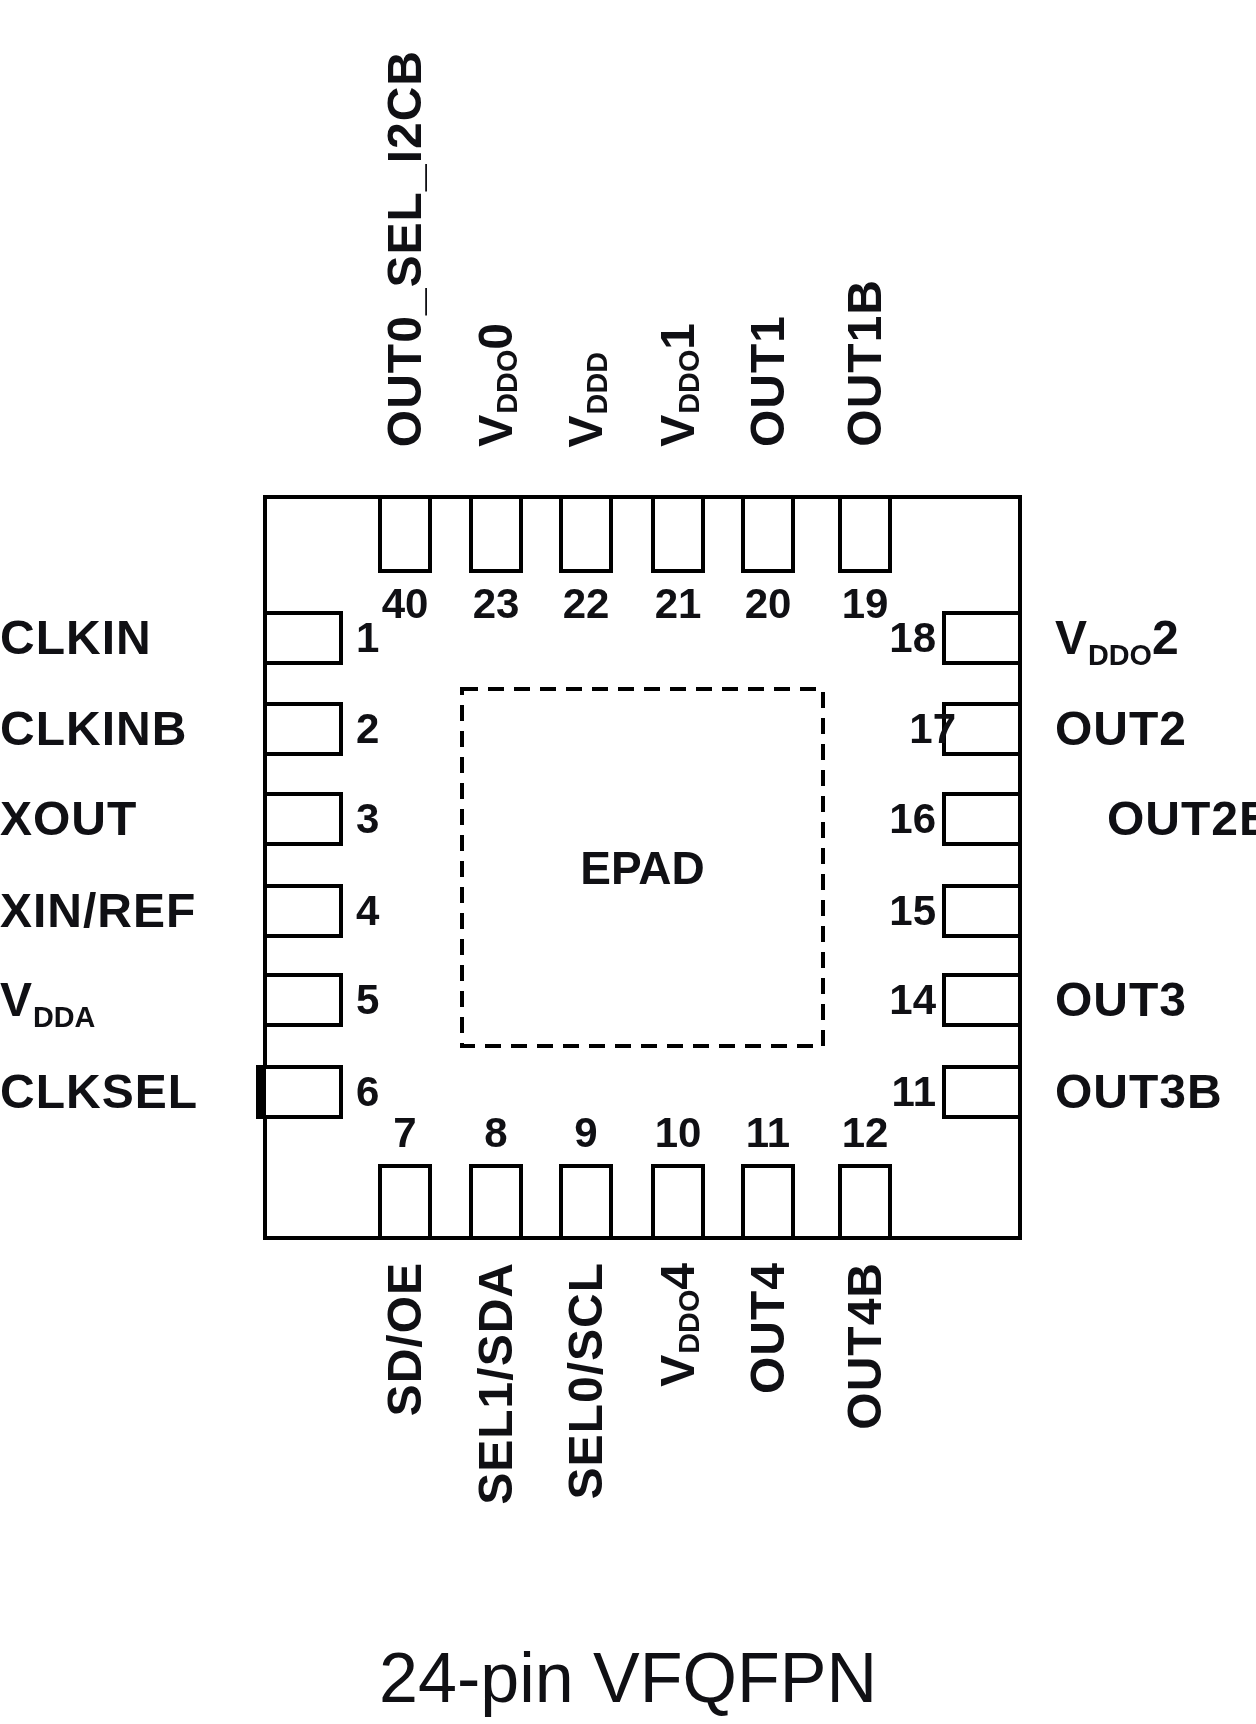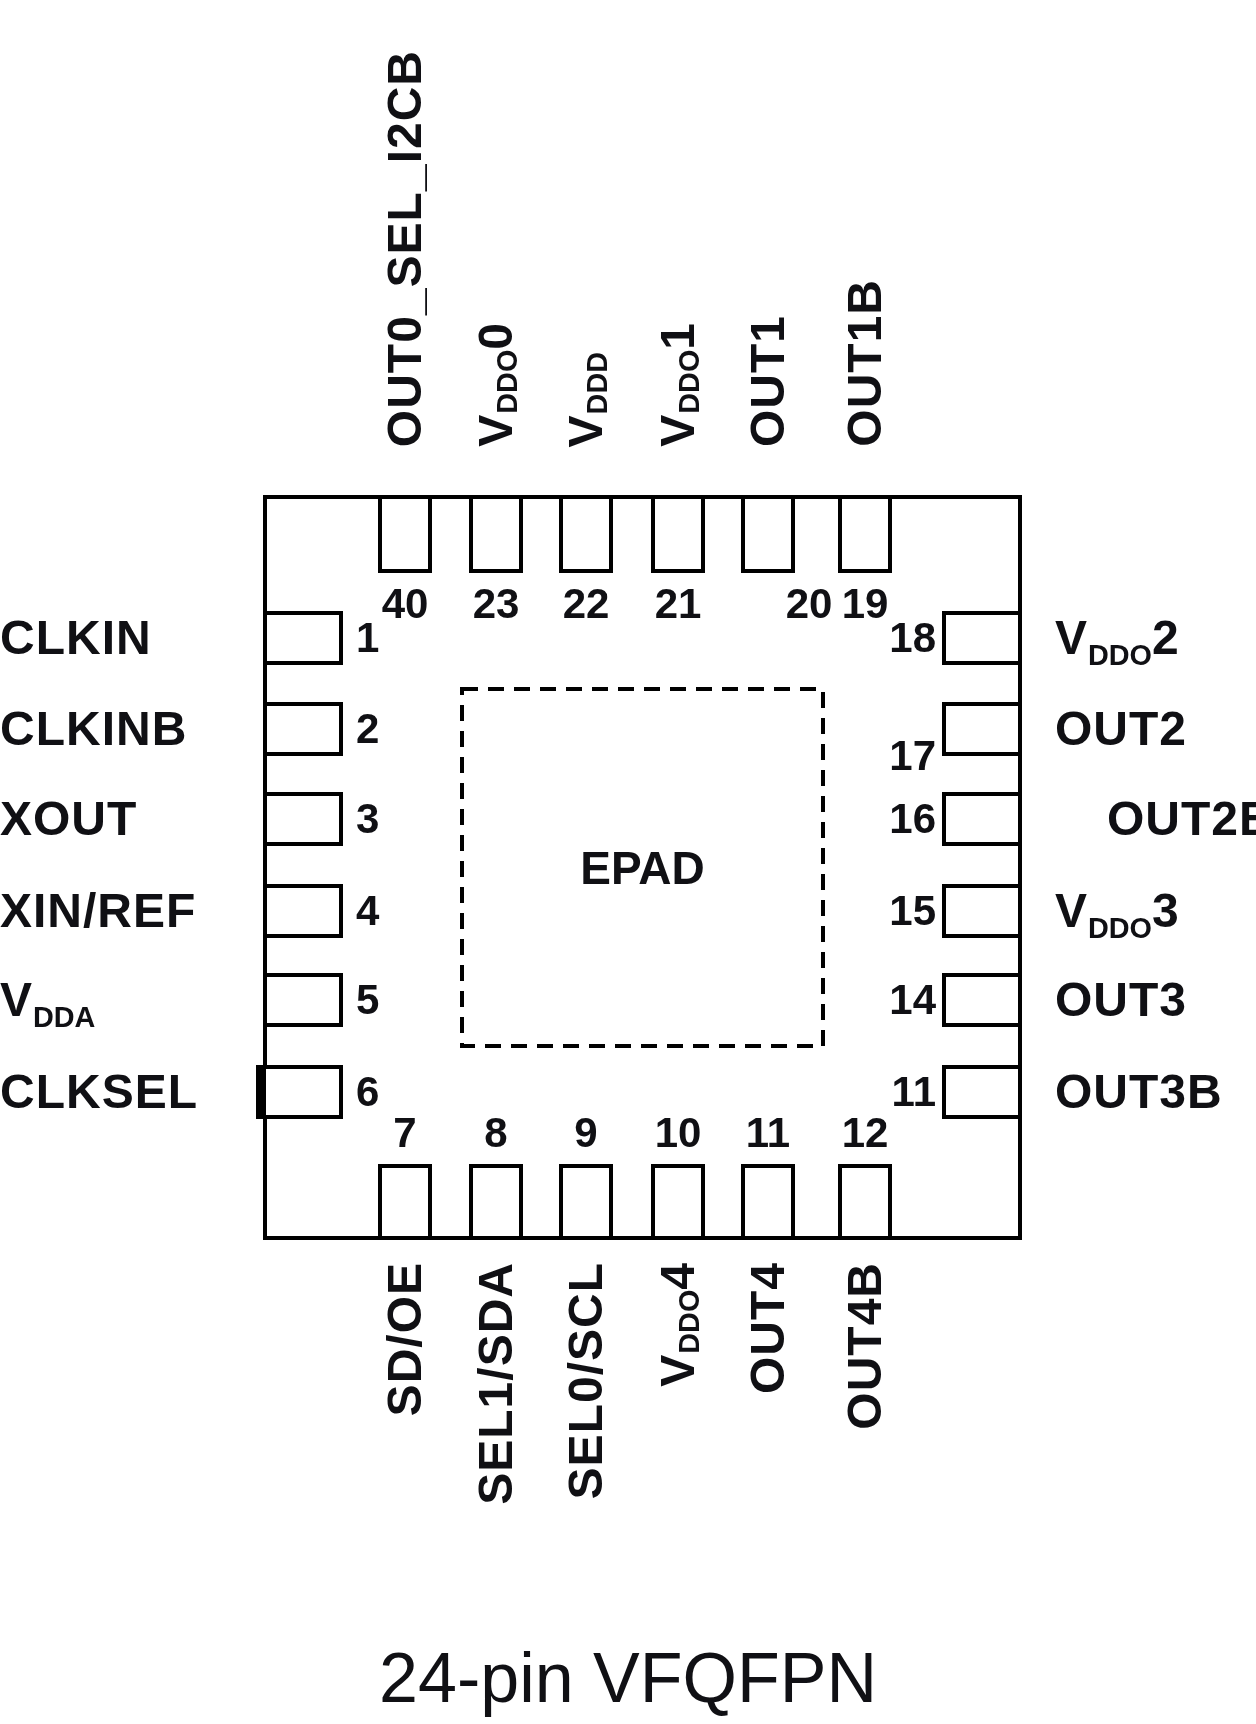--- a/index.html
+++ b/index.html
@@ -100,21 +100,21 @@
   <div class="pin" style="left:469px;top:495px;width:54px;height:78px;"></div>
   <div class="pin" style="left:559px;top:495px;width:54px;height:78px;"></div>
   <div class="pin" style="left:651px;top:495px;width:54px;height:78px;"></div>
   <div class="pin" style="left:741px;top:495px;width:54px;height:78px;"></div>
   <div class="pin" style="left:838px;top:495px;width:54px;height:78px;"></div>
 
   <div class="num c" style="left:375px;top:583px;width:60px;">40</div>
   <div class="num c" style="left:466px;top:583px;width:60px;">23</div>
   <div class="num c" style="left:556px;top:583px;width:60px;">22</div>
   <div class="num c" style="left:648px;top:583px;width:60px;">21</div>
-  <div class="num c" style="left:738px;top:583px;width:60px;margin-left:41px;">20</div>
+  <div class="num c" style="left:738px;top:583px;width:60px;">20</div>
   <div class="num c" style="left:835px;top:583px;width:60px;">19</div>
 
   <div class="vlbl" style="left:378px;bottom:1277px;"><span>OUT0_SEL_I2CB</span><sub></sub><span></span></div>
   <div class="vlbl" style="left:469px;bottom:1277px;"><span>V</span><sub>DDO</sub><span>0</span></div>
   <div class="vlbl" style="left:559px;bottom:1277px;"><span>V</span><sub>DDD</sub><span></span></div>
   <div class="vlbl" style="left:651px;bottom:1277px;"><span>V</span><sub>DDO</sub><span>1</span></div>
   <div class="vlbl" style="left:741px;bottom:1277px;"><span>OUT1</span><sub></sub><span></span></div>
   <div class="vlbl" style="left:838px;bottom:1277px;"><span>OUT1B</span><sub></sub><span></span></div>
 
   <div class="pin" style="left:263px;top:611px;width:80px;height:54px;"></div>
@@ -139,30 +139,29 @@
   <div class="lbl r" style="left:0;width:230px;top:1065px;"><span>CLKSEL</span><sub></sub><span></span></div>
 
   <div class="pin" style="left:942px;top:611px;width:80px;height:54px;"></div>
   <div class="pin" style="left:942px;top:702px;width:80px;height:54px;"></div>
   <div class="pin" style="left:942px;top:792px;width:80px;height:54px;"></div>
   <div class="pin" style="left:942px;top:884px;width:80px;height:54px;"></div>
   <div class="pin" style="left:942px;top:973px;width:80px;height:54px;"></div>
   <div class="pin" style="left:942px;top:1065px;width:80px;height:54px;"></div>
 
   <div class="num r" style="left:846px;width:90px;top:617px;">18</div>
-  <div class="num r" style="left:846px;width:90px;top:708px;margin-top:27px;">17</div>
+  <div class="num r" style="left:866px;width:90px;top:708px;">17</div>
   <div class="num r" style="left:846px;width:90px;top:798px;">16</div>
   <div class="num r" style="left:846px;width:90px;top:890px;">15</div>
   <div class="num r" style="left:846px;width:90px;top:979px;">14</div>
   <div class="num r" style="left:846px;width:90px;top:1071px;">11</div>
 
   <div class="lbl" style="left:1055px;top:611px;"><span>V</span><sub>DDO</sub><span>2</span></div>
   <div class="lbl" style="left:1055px;top:702px;"><span>OUT2</span><sub></sub><span></span></div>
   <div class="lbl" style="left:1107px;top:792px;"><span>OUT2B</span><sub></sub><span></span></div>
-  <div class="lbl" style="left:1055px;top:884px;"><span>V</span><sub>DDO</sub><span>3</span></div>
   <div class="lbl" style="left:1055px;top:973px;"><span>OUT3</span><sub></sub><span></span></div>
   <div class="lbl" style="left:1055px;top:1065px;"><span>OUT3B</span><sub></sub><span></span></div>
 
   <div class="pin" style="left:378px;top:1164px;width:54px;height:76px;"></div>
   <div class="pin" style="left:469px;top:1164px;width:54px;height:76px;"></div>
   <div class="pin" style="left:559px;top:1164px;width:54px;height:76px;"></div>
   <div class="pin" style="left:651px;top:1164px;width:54px;height:76px;"></div>
   <div class="pin" style="left:741px;top:1164px;width:54px;height:76px;"></div>
   <div class="pin" style="left:838px;top:1164px;width:54px;height:76px;"></div>
 

